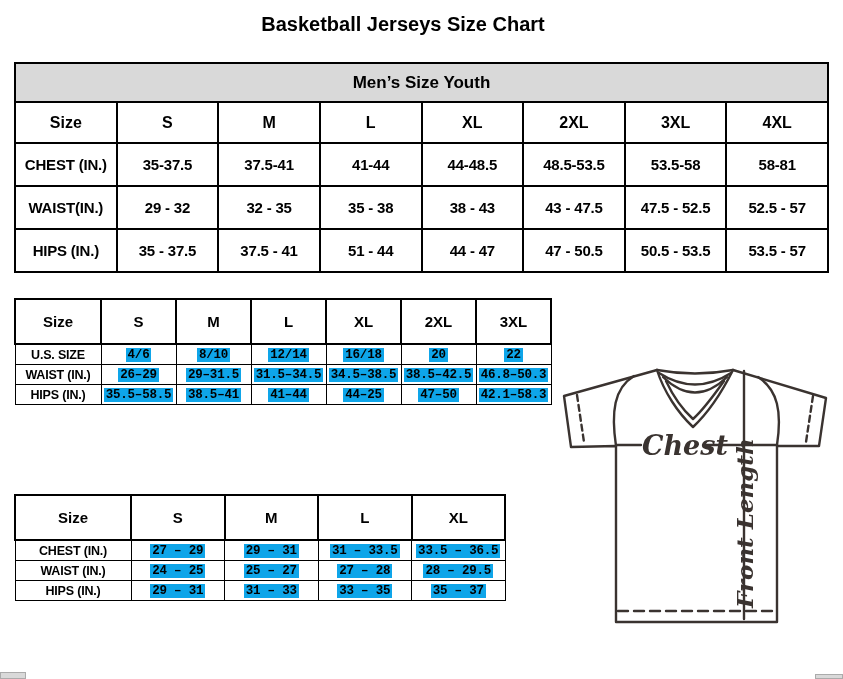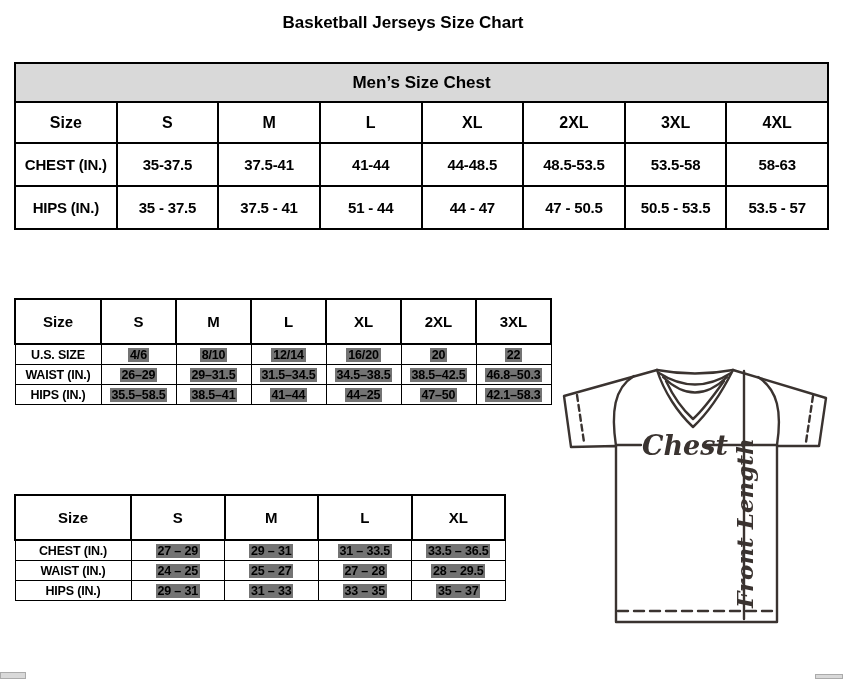--- a/index.html
+++ b/index.html
@@ -1,58 +1,58 @@
 <!DOCTYPE html>
 <html><head>
 <meta charset="utf-8">
 <style>
   html,body{margin:0;padding:0;}
   body{background:#ffffff;font-family:"Liberation Sans",sans-serif;}
   .page{position:relative;width:843px;height:679px;background:#ffffff;overflow:hidden;}
 
   .page-title{position:absolute;top:13px;left:0;width:806px;text-align:center;
-    font-size:17px;font-weight:bold;color:#000;}
+    font-size:20px;font-weight:bold;color:#000;}
 
   table.sheet{border-collapse:collapse;table-layout:fixed;position:absolute;background:#fff;}
   .sheet th,.sheet td{border:2px solid #000;text-align:center;vertical-align:middle;
     font-weight:bold;padding:0;color:#000;font-family:"Liberation Sans",sans-serif;overflow:hidden;white-space:nowrap;}
   .sheet .band{background:#d9d9d9;font-size:17px;height:37px;}
 
   .mens{left:14px;top:62px;width:815px;}
   .mens tr.cols th{height:39px;font-size:16px;}
   .mens tbody th,.mens tbody td{height:41px;font-size:15px;letter-spacing:-0.2px;}
   .mens .label-col{width:117px;}
 
   .womens{left:14px;top:298px;width:538px;}
   .youth{left:14px;top:494px;width:492px;}
   .womens tr.cols th,.youth tr.cols th{height:43px;font-size:15px;}
   .womens tbody th,.womens tbody td,
   .youth tbody th,.youth tbody td{height:19px;font-size:12.5px;letter-spacing:-0.2px;border-width:1.5px;}
   .womens .label-col{width:84px;}
   .youth .label-col{width:114px;}
-  .light tbody td .hl{background:#737373;padding:0 2px;}
+  .light tbody td .hl{background:#0ea5e9;padding:0 2px;font-family:Liberation Mono, monospace;}
 
   .jersey-svg{position:absolute;left:552px;top:356px;width:292px;height:272px;}
   .diagram-text{font-family:"DejaVu Serif","Liberation Serif",serif;font-style:italic;font-weight:bold;fill:#3a3330;}
 
   .scroll-frag{position:absolute;background:#d9d9d9;border:1px solid #ababab;box-sizing:border-box;}
   .frag-left{left:0;top:672px;width:26px;height:7px;}
   .frag-right{left:815px;top:674px;width:28px;height:5px;}
 </style>
 </head>
 <body>
 
 <div class="page">
 
   <div class="page-title">Basketball Jerseys Size Chart</div>
 
   <table class="sheet mens">
     <thead>
       <tr>
-        <th class="band" colspan="8">Men’s Size Chest</th>
+        <th class="band" colspan="8">Men’s Size Youth</th>
       </tr>
       <tr class="cols">
           <th class="label-col">Size</th>
           <th>S</th>
           <th>M</th>
           <th>L</th>
           <th>XL</th>
           <th>2XL</th>
           <th>3XL</th>
           <th>4XL</th>
@@ -60,21 +60,31 @@
     </thead>
     <tbody>
         <tr>
           <th class="label-col">CHEST (IN.)</th>
           <td><span class="hl">35-37.5</span></td>
           <td><span class="hl">37.5-41</span></td>
           <td><span class="hl">41-44</span></td>
           <td><span class="hl">44-48.5</span></td>
           <td><span class="hl">48.5-53.5</span></td>
           <td><span class="hl">53.5-58</span></td>
-          <td><span class="hl">58-63</span></td>
+          <td><span class="hl">58-81</span></td>
+        </tr>
+        <tr>
+          <th class="label-col">WAIST(IN.)</th>
+          <td><span class="hl">29 - 32</span></td>
+          <td><span class="hl">32 - 35</span></td>
+          <td><span class="hl">35 - 38</span></td>
+          <td><span class="hl">38 - 43</span></td>
+          <td><span class="hl">43 - 47.5</span></td>
+          <td><span class="hl">47.5 - 52.5</span></td>
+          <td><span class="hl">52.5 - 57</span></td>
         </tr>
         <tr>
           <th class="label-col">HIPS (IN.)</th>
           <td><span class="hl">35 - 37.5</span></td>
           <td><span class="hl">37.5 - 41</span></td>
           <td><span class="hl">51 - 44</span></td>
           <td><span class="hl">44 - 47</span></td>
           <td><span class="hl">47 - 50.5</span></td>
           <td><span class="hl">50.5 - 53.5</span></td>
           <td><span class="hl">53.5 - 57</span></td>
@@ -93,21 +103,21 @@
           <th>2XL</th>
           <th>3XL</th>
         </tr>
     </thead>
     <tbody>
         <tr>
           <th class="label-col">U.S. SIZE</th>
           <td><span class="hl">4/6</span></td>
           <td><span class="hl">8/10</span></td>
           <td><span class="hl">12/14</span></td>
-          <td><span class="hl">16/20</span></td>
+          <td><span class="hl">16/18</span></td>
           <td><span class="hl">20</span></td>
           <td><span class="hl">22</span></td>
         </tr>
         <tr>
           <th class="label-col">WAIST (IN.)</th>
           <td><span class="hl">26–29</span></td>
           <td><span class="hl">29–31.5</span></td>
           <td><span class="hl">31.5–34.5</span></td>
           <td><span class="hl">34.5–38.5</span></td>
           <td><span class="hl">38.5–42.5</span></td>

